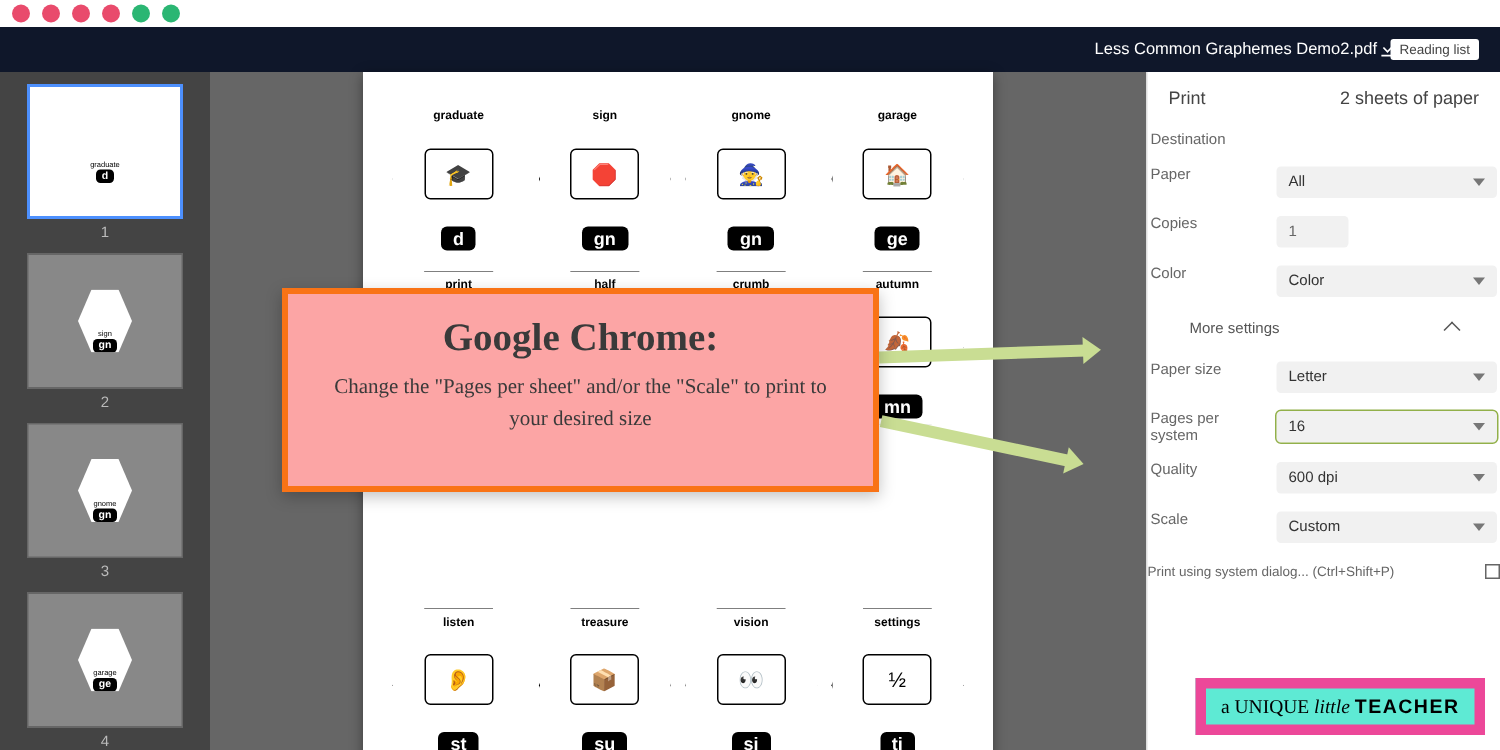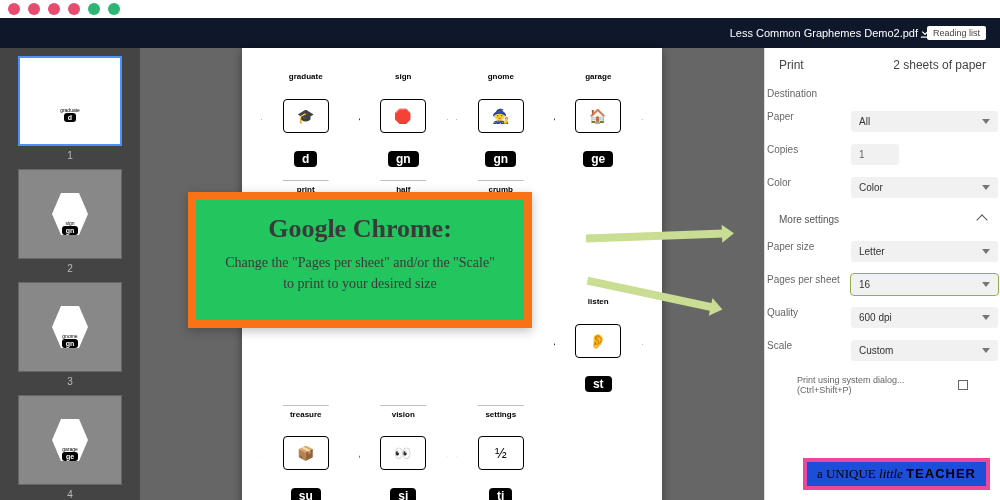--- a/index.html
+++ b/index.html
@@ -24,37 +24,37 @@
   .hexcard .pic{width:46px;height:34px;border:1px solid #000;border-radius:4px;background:#fff;display:flex;align-items:center;justify-content:center;font-size:14px}
   .hexcard .tag{background:#000;color:#fff;font-weight:bold;font-size:12px;padding:1px 8px;border-radius:4px}
   .print-panel{width:236px;background:#fff;display:flex;flex-direction:column;font-size:10px;color:#444;border-left:1px solid #ddd}
   .pp-head{display:flex;justify-content:space-between;padding:10px 14px;font-size:12px}
   .pp-row{display:flex;align-items:flex-start;padding:6px 2px;gap:6px}
   .pp-row label{width:78px;color:#666}
   .pp-row .sel{flex:1;background:#f1f1f1;padding:5px 8px;border-radius:3px;display:flex;justify-content:space-between;align-items:center;font-size:10px;color:#333}
   .pp-row .inp{width:48px;background:#f1f1f1;padding:5px 8px;border-radius:3px;font-size:10px;color:#666;border:none}
   .pp-row.hl .sel,.pp-row.hl .inp{outline:1px solid #92b04a}
   .caret{border-left:4px solid transparent;border-right:4px solid transparent;border-top:5px solid #777}
-  .more{padding:10px 14px;display:flex;justify-content:space-between;align-items:center;color:#555}
+  .more{padding:10px 28px;display:flex;justify-content:space-between;align-items:center;color:#555}
   .chev-up{width:8px;height:8px;border-top:1.5px solid #555;border-right:1.5px solid #555;transform:rotate(-45deg)}
   .cbx{width:11px;height:11px;border:1.5px solid #777;display:inline-block;margin-right:4px;vertical-align:middle}
-  .sysdlg{padding:8px 32px;color:#666;font-size:9px;display:flex;justify-content:space-between;align-items:center}
+  .sysdlg{padding:8px 0;color:#666;font-size:9px;display:flex;justify-content:space-between;align-items:center}
   .open-ico{width:10px;height:10px;border:1.5px solid #666;position:relative}
   .footer-btns{margin-top:auto;display:flex;justify-content:flex-end;gap:8px;padding:10px 14px}
   .btn{padding:5px 14px;border-radius:3px;font-size:11px;border:none;cursor:pointer}
   .btn.primary{background:#1a73e8;color:#fff}
   .btn.secondary{background:#fff;color:#1a73e8}
-  .callout{position:absolute;left:188px;top:192px;width:344px;height:136px;background:#22c55e;border:8px solid #f97316;box-shadow:0 3px 10px rgba(0,0,0,.25);padding:14px 22px;text-align:center;z-index:5}
+  .callout{position:absolute;left:188px;top:192px;width:398px;height:136px;background:#fca5a5;border:4px solid #f97316;box-shadow:0 3px 10px rgba(0,0,0,.25);padding:14px 22px;text-align:center;z-index:5}
   .callout h2{font-family:Georgia,serif;font-size:26px;font-weight:bold;color:#3a3a3a;margin-bottom:8px}
   .callout p{font-family:Georgia,serif;font-size:14px;color:#3a3a3a;line-height:1.5}
   .arrow{position:absolute;height:8px;background:#c9dd93;z-index:4}
   .arrow::after{content:'';position:absolute;right:-10px;top:-5px;border-left:12px solid #c9dd93;border-top:9px solid transparent;border-bottom:9px solid transparent}
   .arrow1{left:586px;top:232px;width:138px;transform:rotate(-2deg)}
   .arrow2{left:586px;top:290px;width:128px;transform:rotate(12deg)}
-  .brand{position:absolute;right:10px;bottom:10px;background:#1d4ed8;border:4px solid #ec4899;padding:4px 10px;font-size:13px;z-index:6}
+  .brand{position:absolute;right:10px;bottom:10px;background:#5eead4;border:7px solid #ec4899;padding:4px 10px;font-size:13px;z-index:6}
   .brand .u{font-family:Georgia,serif}
   .brand .lit{font-family:cursive;font-style:italic}
   .brand .t{font-weight:bold;letter-spacing:1px}
 </style>
 </head>
 <body>
 
 <div class="browser-tabs" id="tabstrip">
     <div class="tab-icon" style="background: rgb(233, 75, 108);"></div>
     <div class="tab-icon" style="background: rgb(233, 75, 108);"></div>
@@ -143,20 +143,25 @@
         <div class="hexcard">
           <div class="word">half</div>
           <div class="pic">◗</div>
           <div class="tag">lf</div>
         </div>
         <div class="hexcard">
           <div class="word">crumb</div>
           <div class="pic">🍞</div>
           <div class="tag">mb</div>
         </div>
+        <div class="hexcard">
+          <div class="word">autumn</div>
+          <div class="pic">🍂</div>
+          <div class="tag">mn</div>
+        </div>
         <div class="hexcard" style="visibility: hidden;"></div>
         <div class="hexcard" style="visibility: hidden;"></div>
         <div class="hexcard" style="visibility: hidden;"></div>
         <div class="hexcard" style="visibility: hidden;"></div>
         <div class="hexcard">
           <div class="word">listen</div>
           <div class="pic">👂</div>
           <div class="tag">st</div>
         </div>
         <div class="hexcard">
@@ -207,21 +212,21 @@
         <span class="chev-up"></span>
       </div>
     <div class="pp-row">
         <label>Paper size</label>
         <div class="sel">
           <span>Letter</span>
           <span class="caret"></span>
         </div>
       </div>
     <div class="pp-row hl">
-        <label>Pages per sheet</label>
+        <label>Pages per system</label>
         <div class="sel">
           <span>16</span>
           <span class="caret"></span>
         </div>
       </div>
     <div class="pp-row">
         <label>Quality</label>
         <div class="sel">
           <span>600 dpi</span>
           <span class="caret"></span>

